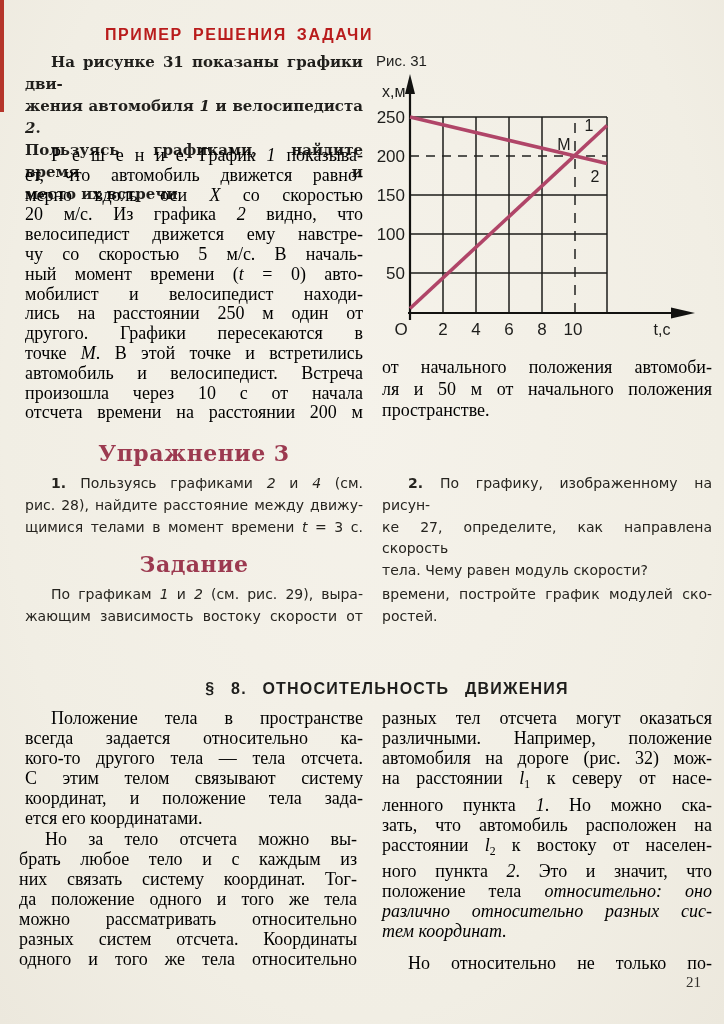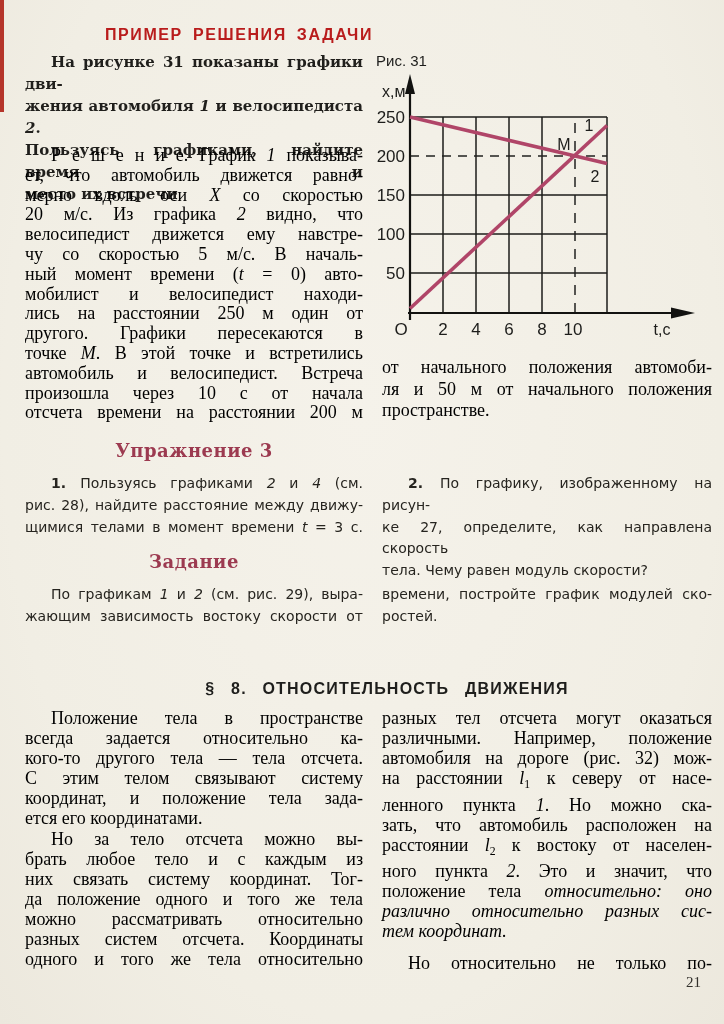--- a/index.html
+++ b/index.html
@@ -9,21 +9,21 @@
     background-image:radial-gradient(ellipse at 50% 40%, #f5f2ea 0%, #f1eee4 70%, #ece8dd 100%);
     font-family:"Liberation Serif", serif;
   }
   .abs{position:absolute;}
   .edge{position:absolute;left:0;top:0;width:4px;height:112px;background:#b5352a;}
   .hdr{
     font-family:"Liberation Sans", sans-serif;font-weight:bold;font-size:16px;
     letter-spacing:1.6px;word-spacing:4px;color:#b91c1c;text-align:center;white-space:nowrap;
   }
   .hdr2{
-    font-family:"DejaVu Serif", serif;font-weight:bold;font-size:18px;
+    font-family:"DejaVu Serif", serif;font-weight:bold;font-size:22px;
     color:#9c3a50;text-align:center;letter-spacing:0.5px;
   }
   .hdr3{
     font-family:"Liberation Sans", sans-serif;font-weight:bold;font-size:16px;
     letter-spacing:1.2px;word-spacing:10px;color:#1e1e1c;text-align:center;white-space:nowrap;
   }
   .serif{font-family:"Liberation Serif", serif;font-size:18px;color:#000000;}
   .sans-ex{font-family:"DejaVu Sans", sans-serif;font-size:14px;color:#26241f;}
   .boldstate{font-family:"DejaVu Serif", serif;font-weight:bold;font-size:15px;color:#201f1c;}
   .tline{text-align:justify;text-align-last:justify;}
@@ -161,21 +161,21 @@
 
   <div class="abs lines serif end ind" style="left:25px;top:708px;width:338px;line-height:20px;">
       <div class="tline">Положение тела в пространстве</div>
       <div class="tline">всегда задается относительно ка-</div>
       <div class="tline">кого-то другого тела — тела отсчета.</div>
       <div class="tline">С этим телом связывают систему</div>
       <div class="tline">координат, и положение тела зада-</div>
       <div class="tline">ется его координатами.</div>
     </div>
 
-  <div class="abs lines serif ind" style="left:25px;top:829px;width:338px;line-height:20px;">
+  <div class="abs lines serif ind" style="left:19px;top:829px;width:338px;line-height:20px;">
       <div class="tline">Но за тело отсчета можно вы-</div>
       <div class="tline">брать любое тело и с каждым из</div>
       <div class="tline">них связать систему координат. Тог-</div>
       <div class="tline">да положение одного и того же тела</div>
       <div class="tline">можно рассматривать относительно</div>
       <div class="tline">разных систем отсчета. Координаты</div>
       <div class="tline">одного и того же тела относительно</div>
     </div>
 
   <div class="abs lines serif end" style="left:382px;top:708px;width:330px;line-height:20px;">

